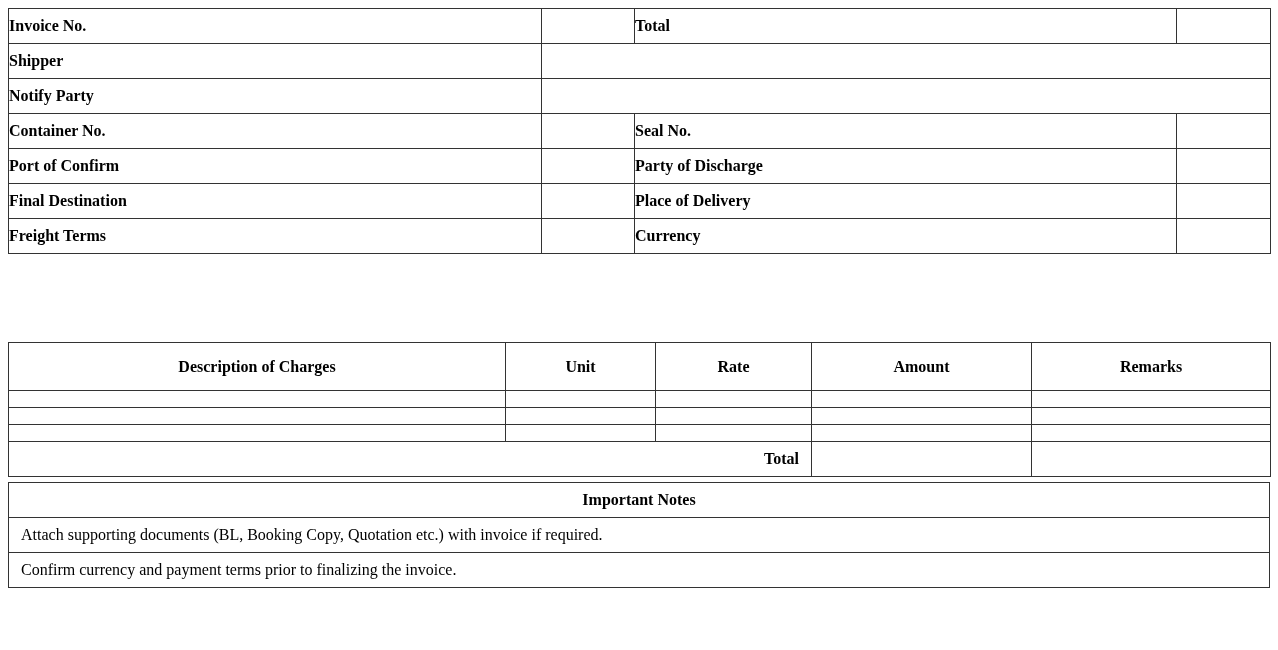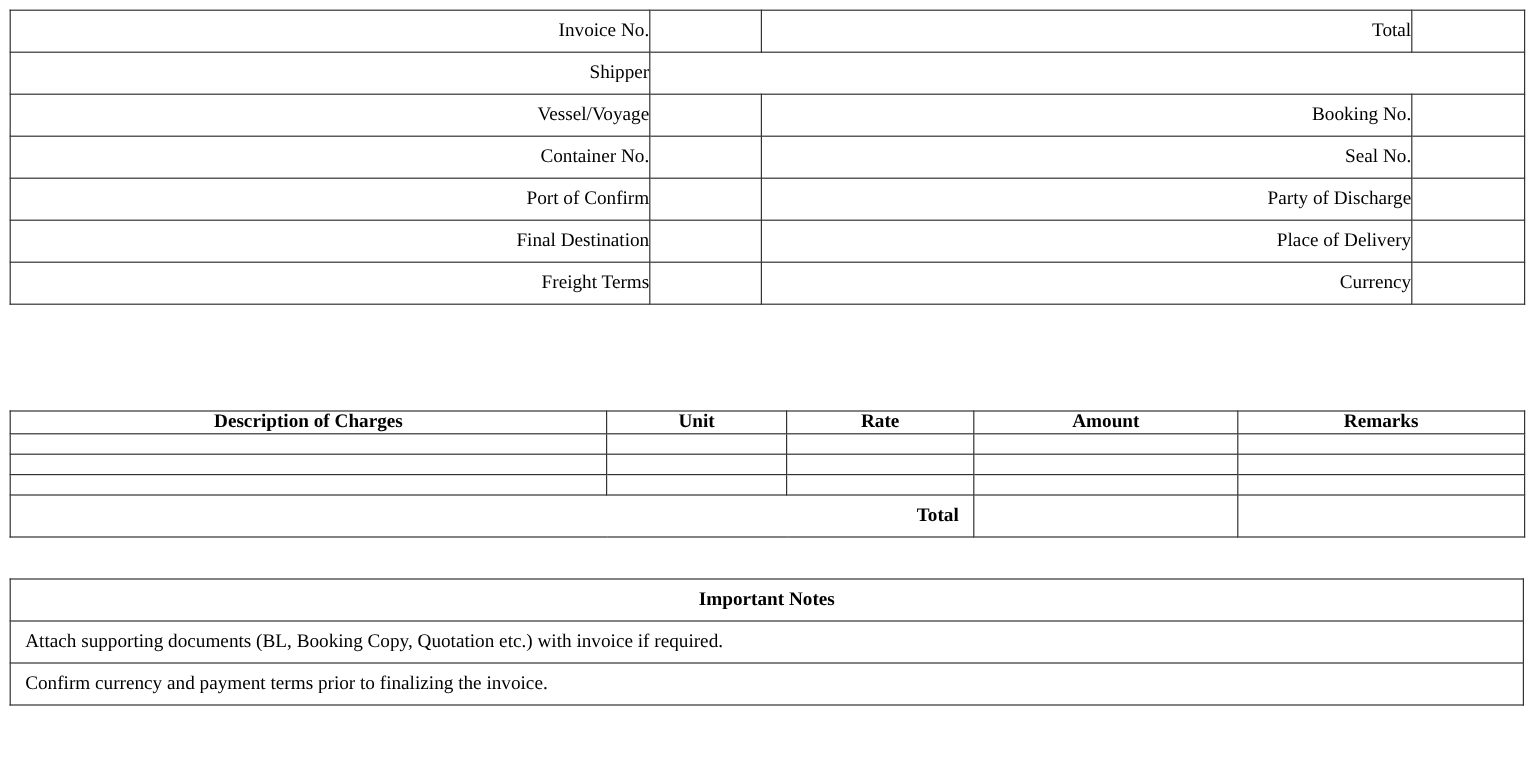--- a/index.html
+++ b/index.html
@@ -27,31 +27,31 @@
       border: 1px solid #333333;
       padding: 0;
       box-sizing: border-box;
     }
     th {
       font-weight: bold;
       text-align: center;
       vertical-align: middle;
     }
     .lbl {
-      font-weight: normal;
-      text-align: right;
+      font-weight: bold;
+      text-align: left;
     }
 
     
     #info-table { top: 8px; }
     #info-table tr { height: 35px; }
 
     
     #charges-table { top: 342px; }
-    #charges-table tr.head { height: 19px; }
+    #charges-table tr.head { height: 48px; }
     #charges-table tr.line { height: 17px; }
     #charges-table tr.total-row { height: 35px; }
     #charges-table td.total-label {
       text-align: right;
       padding-right: 12px;
       font-weight: bold;
     }
 
     
     #notes-table { top: 482px; }
@@ -78,24 +78,22 @@
       <td class="lbl">Invoice No.</td>
       <td class="field-cell"></td>
       <td class="lbl">Total</td>
       <td class="field-cell"></td>
     </tr>
     <tr>
       <td class="lbl">Shipper</td>
       <td class="field-cell" colspan="3"></td>
     </tr>
     <tr>
-      <td class="lbl">Vessel/Voyage</td>
-      <td class="field-cell"></td>
-      <td class="lbl">Booking No.</td>
-      <td class="field-cell"></td>
+      <td class="lbl">Notify Party</td>
+      <td class="field-cell" colspan="3"></td>
     </tr>
     <tr>
       <td class="lbl">Container No.</td>
       <td class="field-cell"></td>
       <td class="lbl">Seal No.</td>
       <td class="field-cell"></td>
     </tr>
     <tr>
       <td class="lbl">Port of Confirm</td>
       <td class="field-cell"></td>

